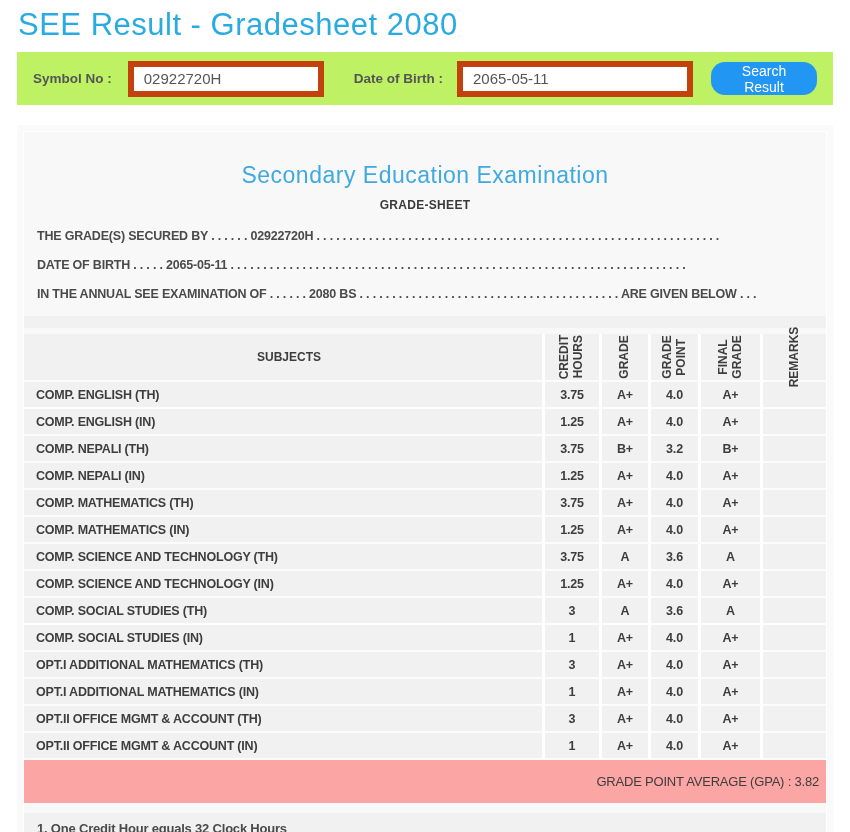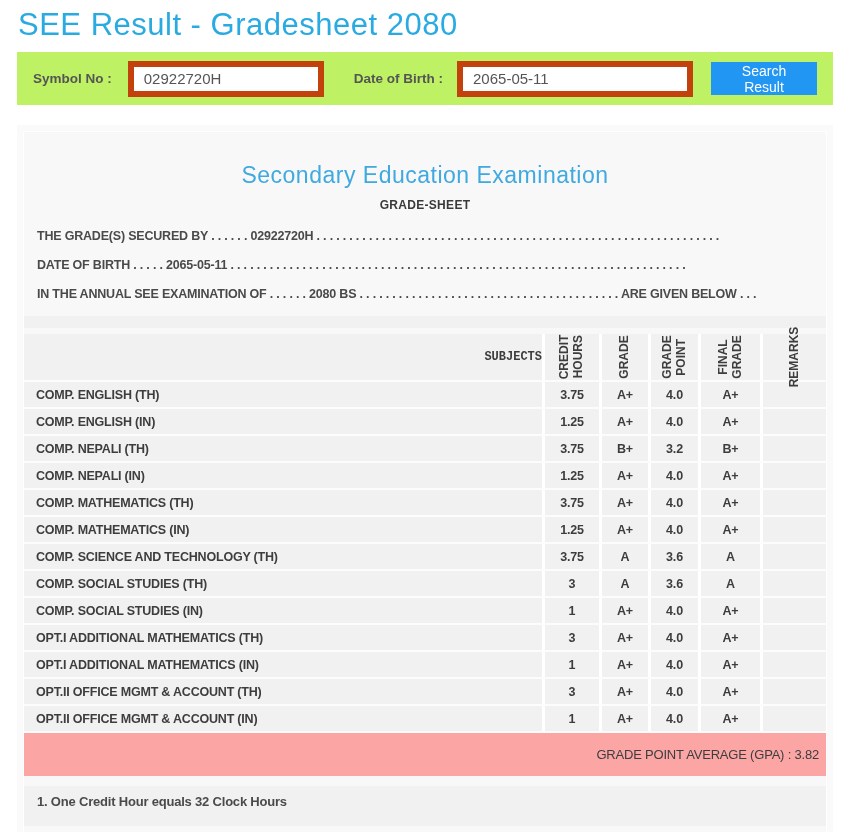--- a/index.html
+++ b/index.html
@@ -14,21 +14,21 @@
               display:flex; align-items:center; padding:0 16px;justify-content:space-between; }
   .form-label { font-size:13.5px; font-weight:700; color:#555; white-space:nowrap; }
   .form-input { height:36px; background:#fff; border:6px solid #c2410c;
                 padding:0 10px; font-size:15px; color:#555;
                 font-family:"Liberation Sans", sans-serif; }
   #symbol-input { width:196px; margin-left:16px; }
   #dob-label    { margin-left:30px; }
   #dob-input    { width:268px; margin-left:14px; }
   .search-btn { margin-left:18px; height:33px; padding:0 15px; border:none;
                 background:#2196f3; color:#fff; font-size:14px; cursor:pointer;
-                border-radius:0; font-family:"Liberation Sans", sans-serif; }
+                border-radius:14px; font-family:"Liberation Sans", sans-serif; }
 
   
   .panel { margin:20px 17px 0 17px; height:760px; background:#fafafa; padding:6px; }
   .panel-inner { height:100%; background:#f8f8f8; border:1px solid #ffffff;
                  overflow:hidden; }
 
   .exam-heading { margin-top:30px; text-align:center; font-size:23px;
                   font-weight:400; color:#3fa9e0; letter-spacing:0.5px; }
   .sub-heading  { margin-top:9px; text-align:center; font-size:12px;
                   font-weight:700; color:#3a3a3a; letter-spacing:0.3px; }
@@ -42,21 +42,21 @@
   .table-wrap { margin-top:3px; }
   .top-strip { height:12px; background:#f1f1f1; margin-bottom:6px; }
 
   table { width:100%; border-collapse:separate; border-spacing:0;
           table-layout:fixed; }
   th, td { background:#f1f1f1; border-right:3px solid #ffffff;
            border-bottom:2px solid #fcfcfc; color:#3d3d3d; }
   th:last-child, td:last-child { border-right:none; }
 
   th { font-weight:700; font-size:12px; }
-  th.subj { text-align:right; padding-left:12px; vertical-align:middle;font-family:Liberation Mono, monospace; }
+  th.subj { text-align:center; padding-left:12px; vertical-align:middle; }
   .vwrap { position:relative; height:46px; }
   .vwrap span { position:absolute; top:50%; left:50%;
                 writing-mode:vertical-rl;
                 transform:translate(-50%,-50%) rotate(180deg);
                 white-space:pre-line; line-height:1.15; letter-spacing:0; }
 
   td { height:27px; font-size:12.5px; font-weight:700; letter-spacing:-0.2px; }
   td.subj { text-align:left; padding-left:12px; }
   td.num  { text-align:center; }
 
@@ -189,20 +189,28 @@
             </tr>
             <tr>
               <td class="subj">COMP. SCIENCE AND TECHNOLOGY (TH)</td>
               <td class="num">3.75</td>
               <td class="num">A</td>
               <td class="num">3.6</td>
               <td class="num">A</td>
               <td class="num"></td>
             </tr>
             <tr>
+              <td class="subj">COMP. SCIENCE AND TECHNOLOGY (IN)</td>
+              <td class="num">1.25</td>
+              <td class="num">A+</td>
+              <td class="num">4.0</td>
+              <td class="num">A+</td>
+              <td class="num"></td>
+            </tr>
+            <tr>
               <td class="subj">COMP. SOCIAL STUDIES (TH)</td>
               <td class="num">3</td>
               <td class="num">A</td>
               <td class="num">3.6</td>
               <td class="num">A</td>
               <td class="num"></td>
             </tr>
             <tr>
               <td class="subj">COMP. SOCIAL STUDIES (IN)</td>
               <td class="num">1</td>

